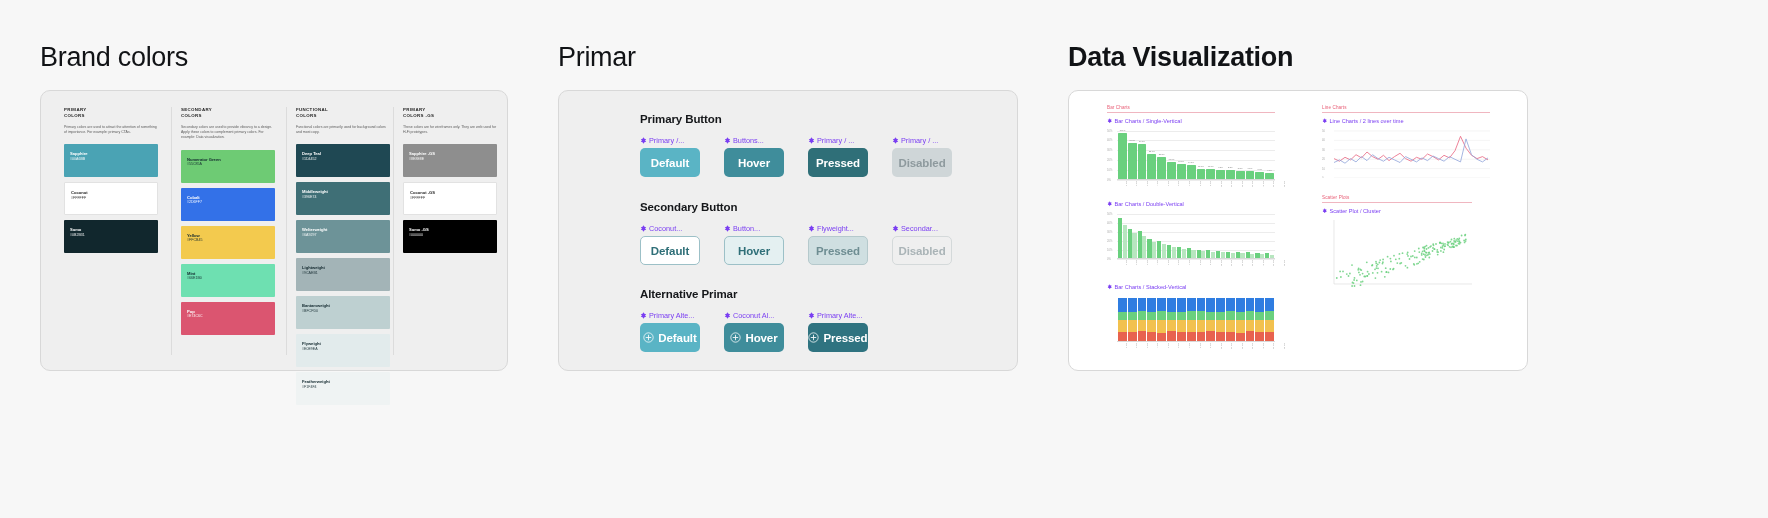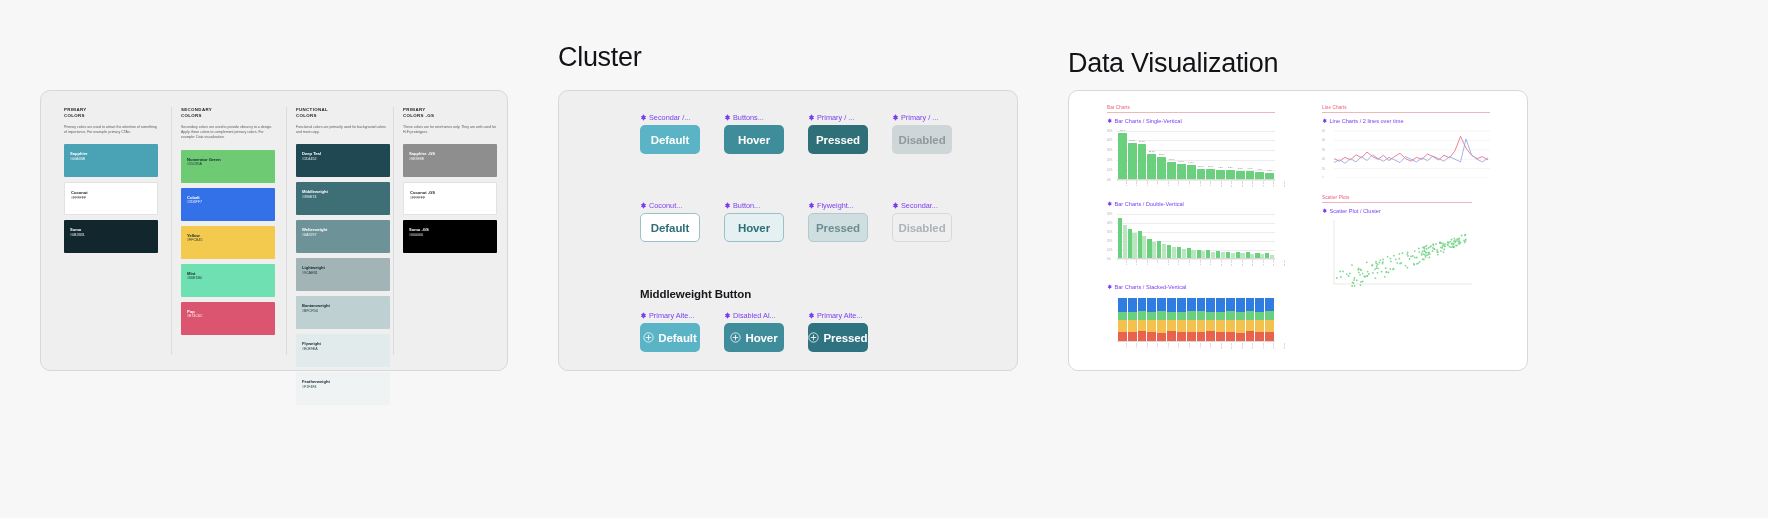--- a/index.html
+++ b/index.html
@@ -13,21 +13,21 @@
 
   .section-title {
     position: absolute;
     font-size: 27px;
     font-weight: 400;
     color: #111316;
     letter-spacing: -0.3px;
   }
   #t-brand  { left: 40px;   top: 42px; }
   #t-btn    { left: 558px;  top: 42px; }
-  #t-viz    { left: 1068px; top: 48px; }
+  #t-viz    { left: 1068px; top: 42px; font-weight: bold; }
 
   .panel {
     position: absolute;
     background: #efefef;
     border: 1px solid #d8d8d8;
     border-radius: 10px;
   }
   #panel-brand { left: 40px;   top: 90px; width: 468px; height: 281px; background:#efefef; }
   #panel-btn   { left: 558px;  top: 90px; width: 460px; height: 281px; background:#efefef; }
   #panel-viz   { left: 1068px; top: 90px; width: 460px; height: 281px; background:#ffffff; }
@@ -157,21 +157,22 @@
   .sbar { flex: 1 1 0; display: flex; flex-direction: column; justify-content: flex-end; height: 100%; }
   .sbar i { display: block; width: 100%; }
 
   .line-svg, .scatter-svg { display: block; }
 </style>
 </head>
 <body>
 
 <div class="page">
 
-  <div class="section-title" id="t-btn">Cluster</div>
+  <div class="section-title" id="t-brand">Brand colors</div>
+  <div class="section-title" id="t-btn">Primar</div>
   <div class="section-title" id="t-viz">Data Visualization</div>
 
   <div class="panel" id="panel-brand">
     <div class="bc-cols">
       <div class="bc-divider d0"></div>
       <div class="bc-divider d1"></div>
       <div class="bc-divider d2"></div>
       <div id="brand-cols-host">
           <div class="bc-col c0">
             <div class="bc-head">PRIMARY
@@ -273,29 +274,30 @@
               </div>
             </div>
           </div>
         </div>
     </div>
   </div>
 
   <div class="panel" id="panel-btn">
     <div id="btn-groups-host">
         <div class="btn-group" id="g-primary">
+          <div class="bg-title">Primary Button</div>
           <div class="btn-row">
             <div class="btn-cell">
               <div class="cmp-label">
                 <span class="diamond-icon">
                   <svg width="7" height="7" viewBox="0 0 12 12">
                     <path d="M6 0.4 L7.6 3.1 L10.6 4 L8.6 6 L10.6 8 L7.6 8.9 L6 11.6 L4.4 8.9 L1.4 8 L3.4 6 L1.4 4 L4.4 3.1 Z" fill="#7b3ff2"></path>
                   </svg>
                 </span>
-                <span>Secondar /...</span>
+                <span>Primary /...</span>
               </div>
               <div class="btn primary-default">
                 <span>Default</span>
               </div>
             </div>
             <div class="btn-cell">
               <div class="cmp-label">
                 <span class="diamond-icon">
                   <svg width="7" height="7" viewBox="0 0 12 12">
                     <path d="M6 0.4 L7.6 3.1 L10.6 4 L8.6 6 L10.6 8 L7.6 8.9 L6 11.6 L4.4 8.9 L1.4 8 L3.4 6 L1.4 4 L4.4 3.1 Z" fill="#7b3ff2"></path>
@@ -329,20 +331,21 @@
                 </span>
                 <span>Primary / ...</span>
               </div>
               <div class="btn primary-disabled">
                 <span>Disabled</span>
               </div>
             </div>
           </div>
         </div>
         <div class="btn-group" id="g-secondary">
+          <div class="bg-title">Secondary Button</div>
           <div class="btn-row">
             <div class="btn-cell">
               <div class="cmp-label">
                 <span class="diamond-icon">
                   <svg width="7" height="7" viewBox="0 0 12 12">
                     <path d="M6 0.4 L7.6 3.1 L10.6 4 L8.6 6 L10.6 8 L7.6 8.9 L6 11.6 L4.4 8.9 L1.4 8 L3.4 6 L1.4 4 L4.4 3.1 Z" fill="#7b3ff2"></path>
                   </svg>
                 </span>
                 <span>Coconut...</span>
               </div>
@@ -385,21 +388,21 @@
                 </span>
                 <span>Secondar...</span>
               </div>
               <div class="btn sec-disabled">
                 <span>Disabled</span>
               </div>
             </div>
           </div>
         </div>
         <div class="btn-group" id="g-alt">
-          <div class="bg-title">Middleweight Button</div>
+          <div class="bg-title">Alternative Primar</div>
           <div class="btn-row">
             <div class="btn-cell">
               <div class="cmp-label">
                 <span class="diamond-icon">
                   <svg width="7" height="7" viewBox="0 0 12 12">
                     <path d="M6 0.4 L7.6 3.1 L10.6 4 L8.6 6 L10.6 8 L7.6 8.9 L6 11.6 L4.4 8.9 L1.4 8 L3.4 6 L1.4 4 L4.4 3.1 Z" fill="#7b3ff2"></path>
                   </svg>
                 </span>
                 <span>Primary Alte...</span>
               </div>
@@ -413,21 +416,21 @@
                 <span>Default</span>
               </div>
             </div>
             <div class="btn-cell">
               <div class="cmp-label">
                 <span class="diamond-icon">
                   <svg width="7" height="7" viewBox="0 0 12 12">
                     <path d="M6 0.4 L7.6 3.1 L10.6 4 L8.6 6 L10.6 8 L7.6 8.9 L6 11.6 L4.4 8.9 L1.4 8 L3.4 6 L1.4 4 L4.4 3.1 Z" fill="#7b3ff2"></path>
                   </svg>
                 </span>
-                <span>Disabled Al...</span>
+                <span>Coconut Al...</span>
               </div>
               <div class="btn alt-hover">
                 <span class="plus-icon">
                   <svg width="11" height="11" viewBox="0 0 16 16">
                     <circle cx="8" cy="8" r="6.8" fill="none" stroke="#ffffff" stroke-width="1.3" opacity="0.85"></circle>
                     <path d="M8 4.6 V11.4 M4.6 8 H11.4" stroke="#ffffff" stroke-width="1.3" stroke-linecap="round" opacity="0.95"></path>
                   </svg>
                 </span>
                 <span>Hover</span>
               </div>

